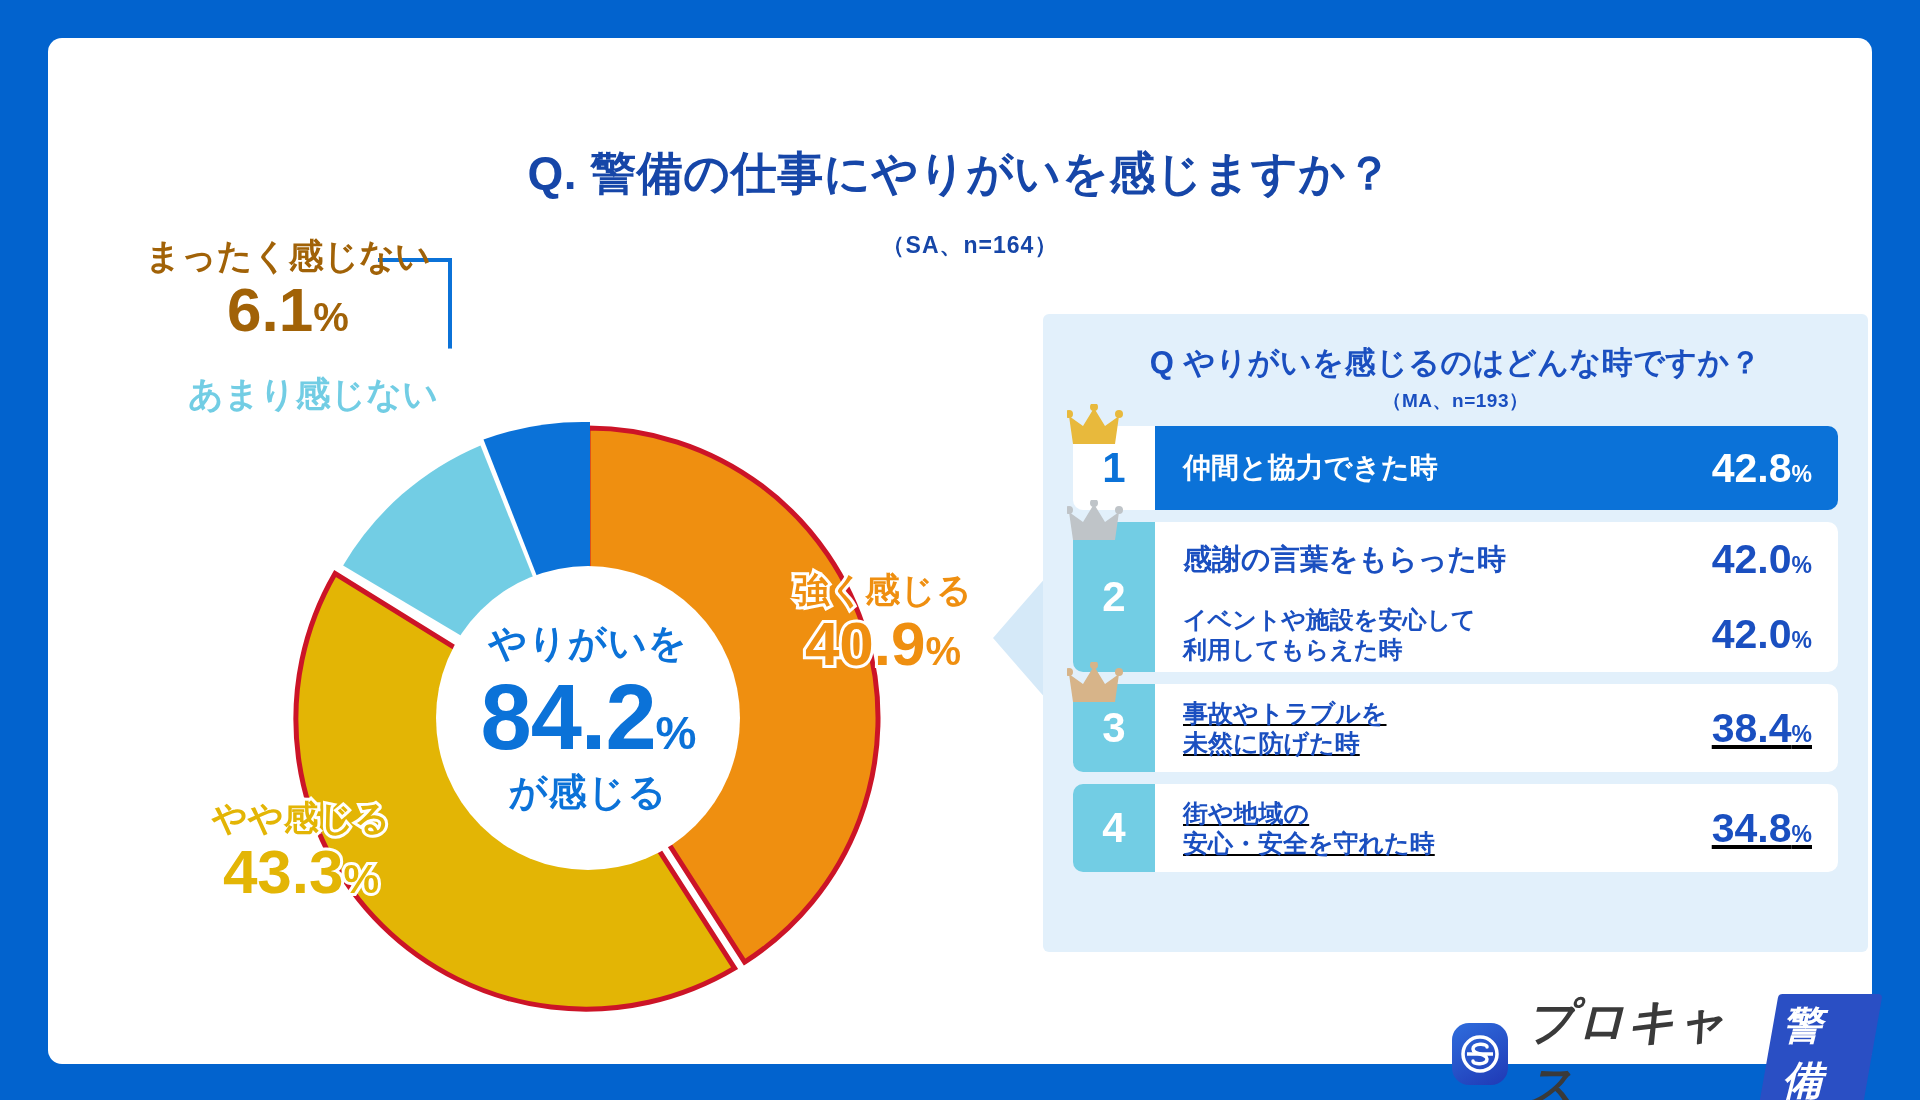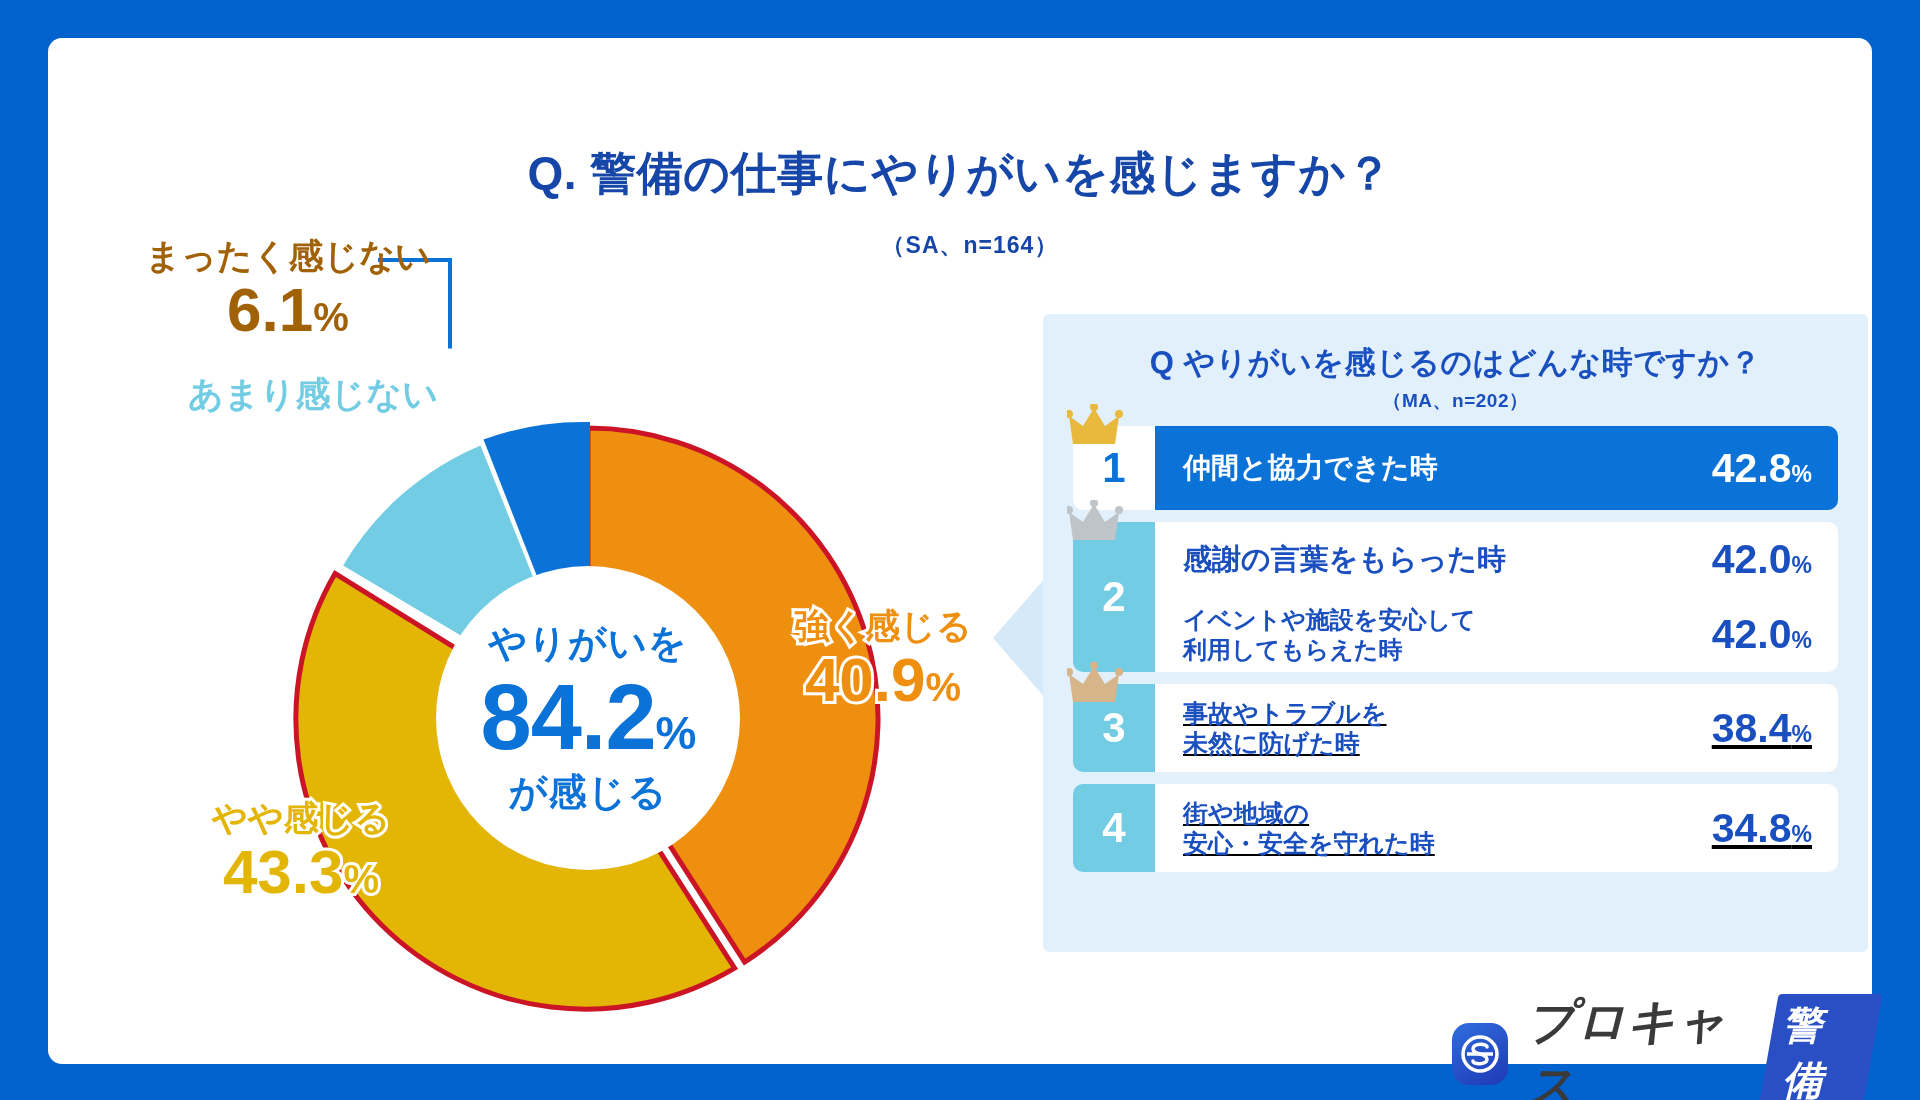--- a/index.html
+++ b/index.html
@@ -68,21 +68,21 @@
   }
   .lab-little {
     left: 100px; top: 338px; color: #72cde4; text-align: right; width: 290px;
   }
   .lab-somewhat {
     left: 128px; top: 762px; color: #e3b505; text-align: center; width: 250px;
     -webkit-text-stroke: 6px #ffffff; paint-order: stroke fill;
   }
   .lab-strong {
     left: 715px; top: 534px; color: #ef8f10; text-align: center; width: 240px;
-    -webkit-text-stroke: 6px #ffffff; paint-order: stroke fill; margin-top: 36px;
+    -webkit-text-stroke: 6px #ffffff; paint-order: stroke fill;
   }
 
   
   .leader { position: absolute; left: 130px; top: 190px; }
 
   
   .panel {
     position: absolute; left: 995px; top: 276px;
     width: 825px; height: 638px;
     background: #e2f0fb; border-radius: 6px;
@@ -223,21 +223,21 @@
     </div>
 
     <div class="plabel lab-strong">
       <span class="nm">強く感じる</span>
       <span class="vl"><span>40.9</span><span class="pc">%</span></span>
     </div>
 
     <div class="panel-pointer"></div>
     <div class="panel">
       <div class="panel-title">Q やりがいを感じるのはどんな時ですか？</div>
-      <div class="panel-sub">（MA、n=202）</div>
+      <div class="panel-sub">（MA、n=193）</div>
 
       <div class="rows">
 
         <div class="rank-row row1">
           <div class="rank-badge">
             <svg class="crown" width="56" height="46" viewBox="0 0 56 46">
               <path d="M6 40 L2 12 L16 22 L27 4 L38 22 L52 12 L48 40 Z" fill="#E8B93C"></path>
               <circle cx="2" cy="10" r="4" fill="#E8B93C"></circle>
                 <circle cx="52" cy="10" r="4" fill="#E8B93C"></circle>
                 <circle cx="27" cy="3" r="4" fill="#E8B93C"></circle>

